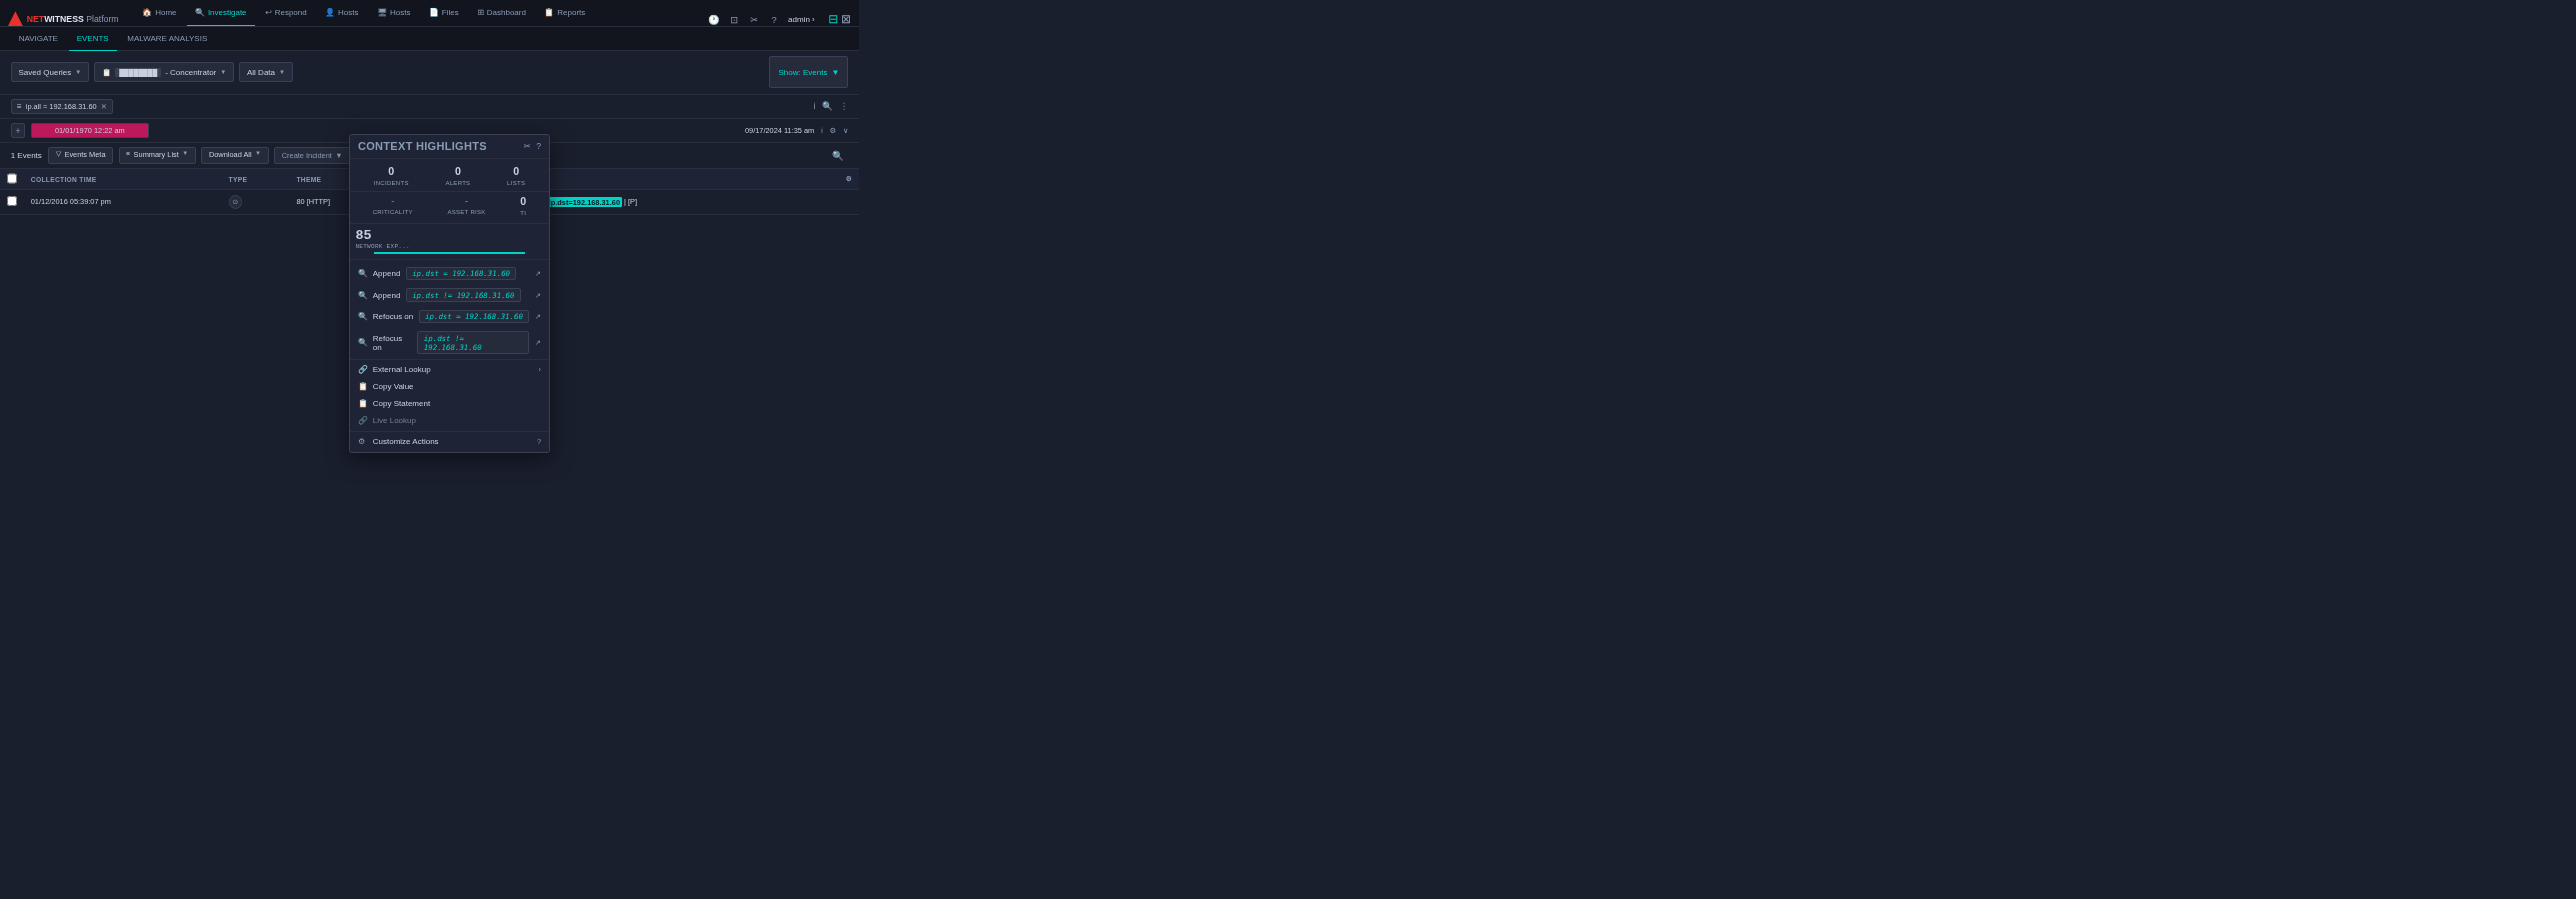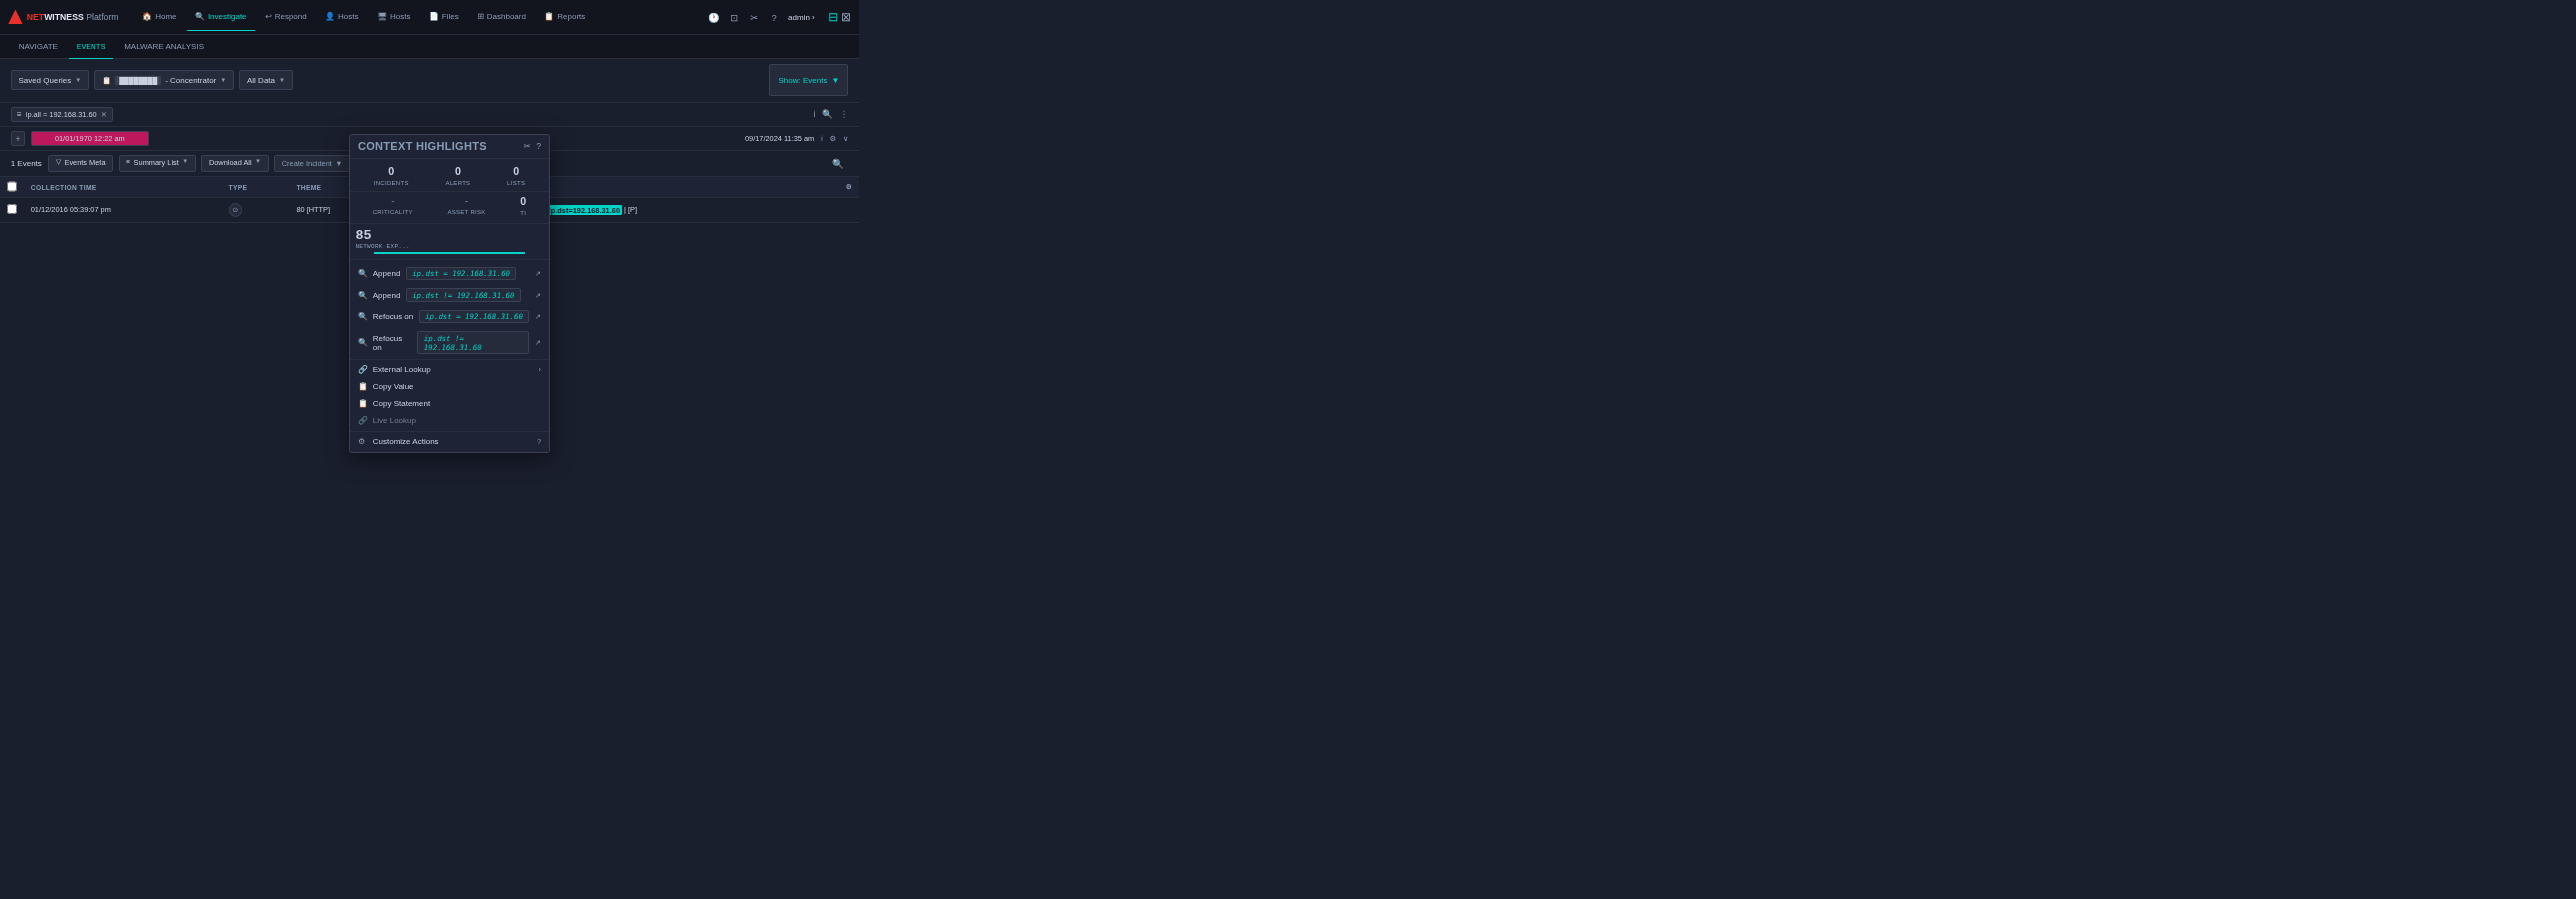--- a/index.html
+++ b/index.html
@@ -10,22 +10,22 @@
       font-size: 8.7px;
       width: 859px;
       min-height: 300px;
       overflow: hidden;
     }
 
     
     .top-nav {
       background: #12151e;
       display: flex;
-      align-items: center;
-      height: 35px;
+      align-items: flex-end;
+      height: 27px;
       padding: 0 8px;
       border-bottom: 0.7px solid #2a2f3e;
     }
     .brand {
       display: flex;
       align-items: center;
       gap: 4px;
       margin-right: 16px;
     }
     .brand-logo {
@@ -94,21 +94,20 @@
       font-size: 8px;
       cursor: pointer;
       border-bottom: 1.3px solid transparent;
       height: 24px;
       display: flex;
       align-items: center;
     }
     .sub-nav-item.active {
       color: #00d4c8;
       border-bottom: 1.3px solid #00d4c8;
-      font-family: Liberation Mono, monospace;
     }
 
     
     .toolbar {
       background: #1a1f2e;
       display: flex;
       align-items: center;
       padding: 5.4px 10.7px;
       gap: 5.4px;
       border-bottom: 0.7px solid #2a2f3e;

